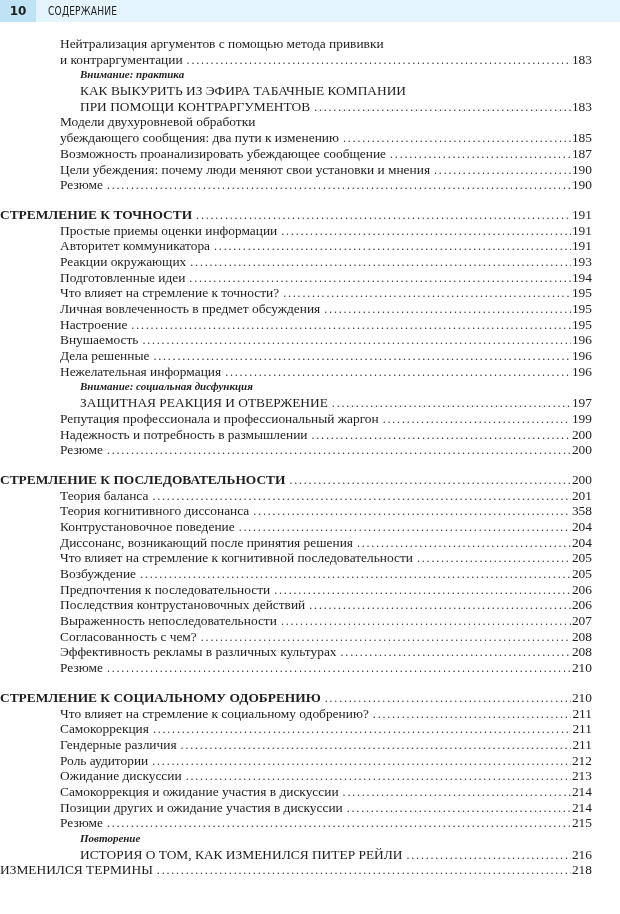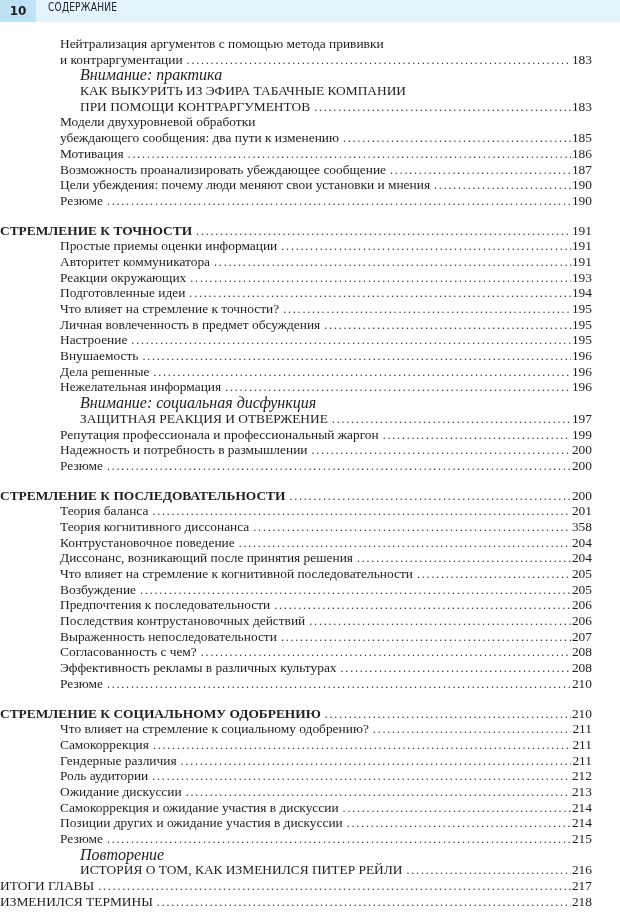--- a/index.html
+++ b/index.html
@@ -6,21 +6,21 @@
   body {
     width: 620px; height: 914px; overflow: hidden;
     background: #ffffff;
     font-family: "Liberation Serif", "DejaVu Serif", serif;
     color: #1e1e1e;
     position: relative;
   }
   .header {
     position: absolute; left: 0; top: 0; width: 620px; height: 22px;
     background: #e4f4fd;
-    display: flex; 
+    display: flex; align-items: center;
   }
   .header .pagenum {
     width: 36px; height: 22px; background: #bfe2f5;
     display: flex; align-items: center; justify-content: center;
     font-family: "DejaVu Sans", sans-serif; font-weight: bold; font-size: 12px;
     color: #1c1c1c;
   }
   .header .title {
     margin-left: 12px;
     font-family: "DejaVu Sans Condensed", "DejaVu Sans", sans-serif;
@@ -39,21 +39,21 @@
     flex: 1 1 auto; overflow: hidden; white-space: nowrap;
     letter-spacing: 2.2px; color: #333; font-size: 12px;
   }
   .row .dots::before { content: ". . . . . . . . . . . . . . . . . . . . . . . . . . . . . . . . . . . . . . . . . . . . . . . . . . . . . . . . . . . . . . . . . . . . . . . . . . . . . . . . . . . . . . . . . . . . . . . . . . . . . . . . . . . . . . . . . . . . . . . . ."; letter-spacing: -0.6px; }
   .row .page { flex: 0 0 auto; text-align: right; padding-left: 1px; }
   .l0 { }
   .l1 { padding-left: 60px; }
   .l2 { padding-left: 60px; }
   .l3 { padding-left: 80px; }
   .bold .label { font-weight: bold; }
-  .italic .label { font-style: italic; font-size: 16px; }
+  .italic .label { font-style: italic; font-size: 11px; font-weight: bold; }
   .gap { height: 14px; }
 </style>
 </head>
 <body>
 
 <div class="header">
   <div class="pagenum">10</div>
   <div class="title">СОДЕРЖАНИЕ</div>
 </div>
 
@@ -79,25 +79,20 @@
     </div>
     <div class="row l1 normal nodots">
       <span class="label">Модели двухуровневой обработки</span>
     </div>
     <div class="row l1 normal">
       <span class="label">убеждающего сообщения: два пути к изменению</span>
       <span class="dots"></span>
       <span class="page">185</span>
     </div>
     <div class="row l2 normal">
-      <span class="label">Мотивация</span>
-      <span class="dots"></span>
-      <span class="page">186</span>
-    </div>
-    <div class="row l2 normal">
       <span class="label">Возможность проанализировать убеждающее сообщение</span>
       <span class="dots"></span>
       <span class="page">187</span>
     </div>
     <div class="row l1 normal">
       <span class="label">Цели убеждения: почему люди меняют свои установки и мнения</span>
       <span class="dots"></span>
       <span class="page">190</span>
     </div>
     <div class="row l1 normal">
@@ -298,22 +293,17 @@
     </div>
     <div class="row l3 italic nodots">
       <span class="label">Повторение</span>
     </div>
     <div class="row l3 normal">
       <span class="label">ИСТОРИЯ О ТОМ, КАК ИЗМЕНИЛСЯ ПИТЕР РЕЙЛИ</span>
       <span class="dots"></span>
       <span class="page">216</span>
     </div>
     <div class="row l0 normal">
-      <span class="label">ИТОГИ ГЛАВЫ</span>
-      <span class="dots"></span>
-      <span class="page">217</span>
-    </div>
-    <div class="row l0 normal">
       <span class="label">ИЗМЕНИЛСЯ ТЕРМИНЫ</span>
       <span class="dots"></span>
       <span class="page">218</span>
     </div>
   </div>
 
 </body></html>

